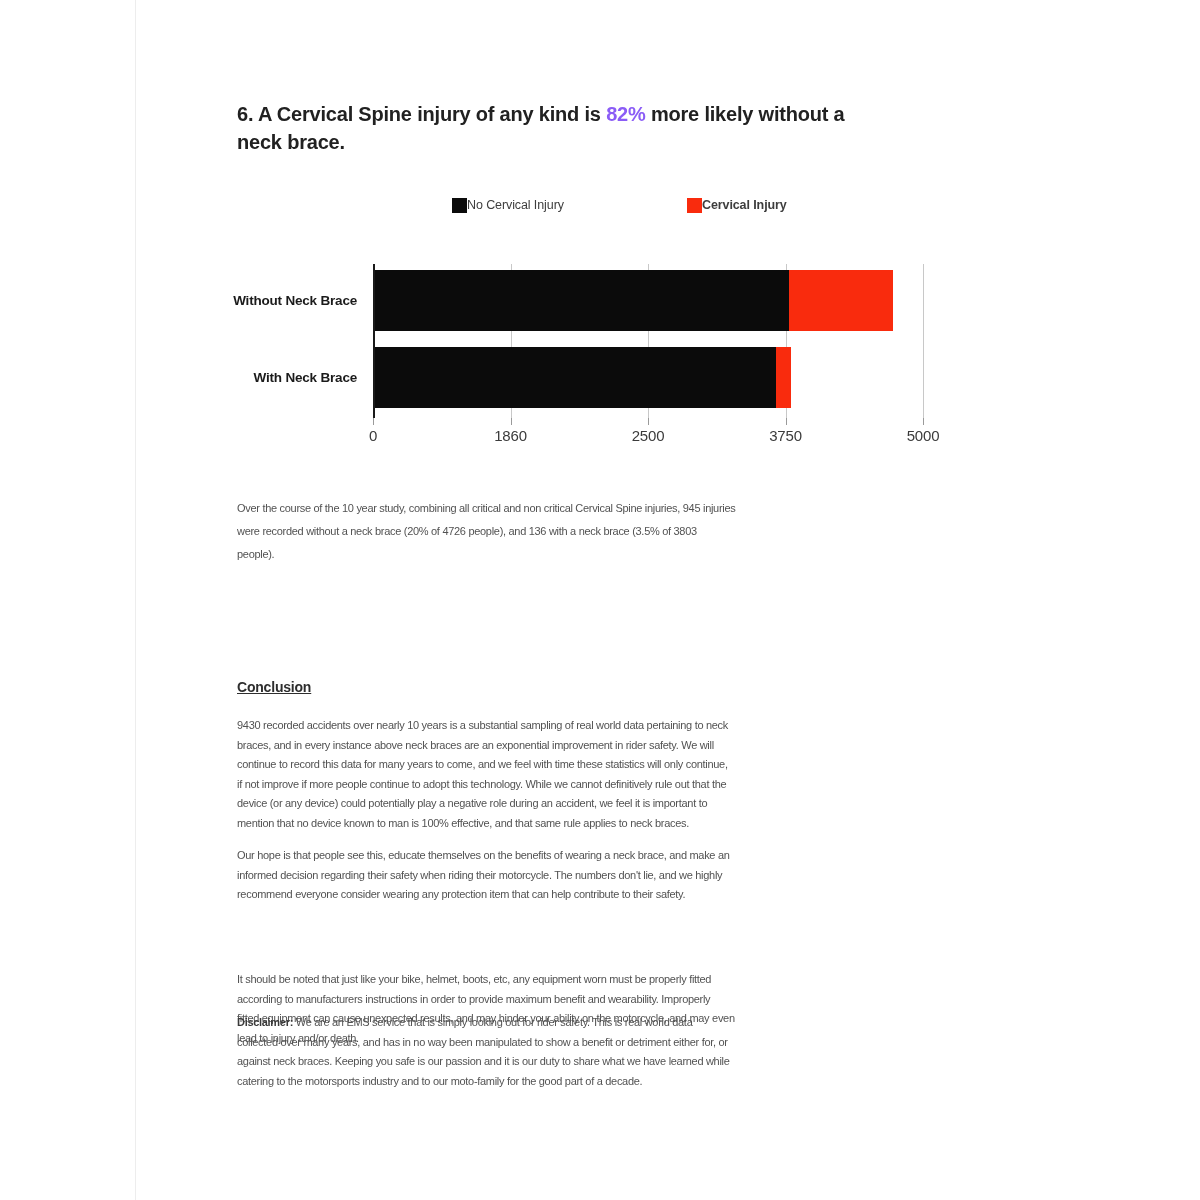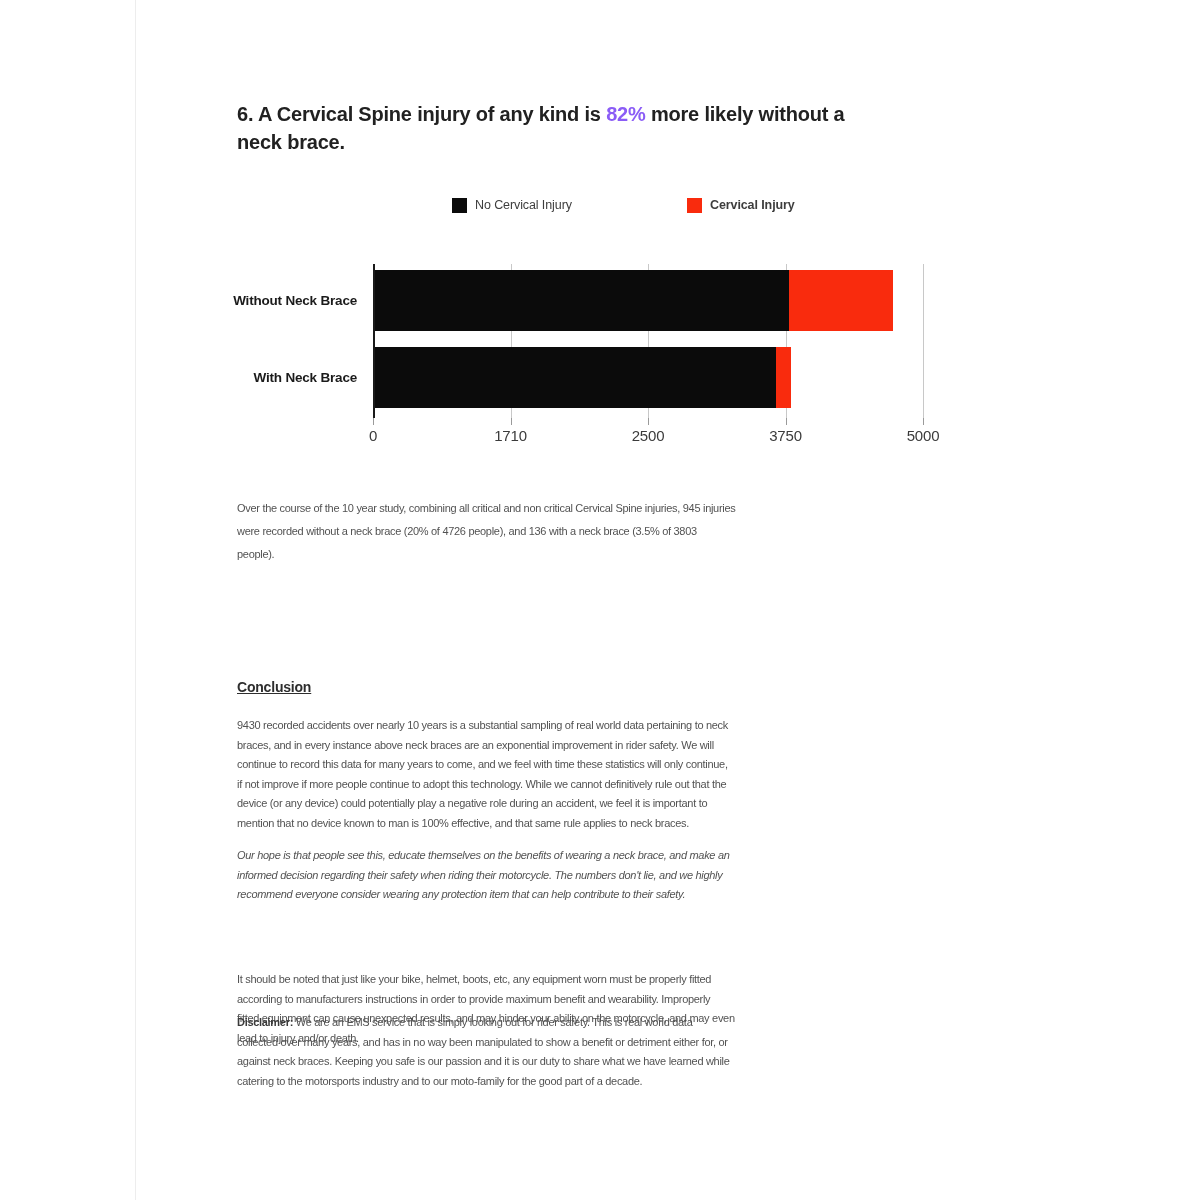--- a/index.html
+++ b/index.html
@@ -15,21 +15,21 @@
 
   .heading {
     position: absolute; left: 237px; top: 100px; width: 800px;
     font-size: 20px; font-weight: bold; line-height: 28px;
     color: #212121; letter-spacing: -0.2px; white-space: pre-line;
   }
   .heading .hl { font-weight: bold; }
 
   .legend-item {
     position: absolute; top: 197px; height: 16px;
-    display: flex; align-items: center; gap: 8px;
+    display: flex; align-items: center; 
   }
   .legend-item .swatch { width: 15px; height: 15px; display: inline-block; }
   .legend-item .lbl { font-size: 12.5px; color: #3d3d3d; line-height: 15px; letter-spacing: -0.1px; }
   #legend-0 { left: 452px; }
   #legend-1 { left: 687px; font-weight: bold; }
 
   .chart {
     position: absolute; left: 373px; top: 264px; width: 550px; height: 154px;
   }
   .gridline {
@@ -65,21 +65,21 @@
     font-size: 11px; color: #525252; letter-spacing: -0.3px;
     white-space: pre-line;
   }
   #para-study { top: 497px; line-height: 23px; }
   .conclusion-title {
     position: absolute; left: 237px; top: 679px;
     font-size: 14px; font-weight: bold; color: #2e2e2e;
     text-decoration: underline; letter-spacing: -0.2px;
   }
   #para-c1 { top: 716px; line-height: 19.5px; }
-  #para-c2 { top: 846px; line-height: 19.5px; font-style: italic; }
+  #para-c2 { top: 846px; line-height: 19.5px; }
   #para-c3 { top: 970px; line-height: 19.5px; }
   #para-disclaimer { top: 1013px; line-height: 19.5px; }
   .para b { color: #3a3a3a; }
 </style>
 </head>
 <body>
 
 <div class="page">
 
   <div class="left-rule"></div>
@@ -113,21 +113,21 @@
 
     <div class="axis-y"></div>
 
     <div class="tick" style="left: 0%;"></div>
     <div class="tick" style="left: 25%;"></div>
     <div class="tick" style="left: 50%;"></div>
     <div class="tick" style="left: 75%;"></div>
     <div class="tick" style="left: 100%;"></div>
 
     <div class="tick-label" style="left: 0%;">0</div>
-    <div class="tick-label" style="left: 25%;">1710</div>
+    <div class="tick-label" style="left: 25%;">1860</div>
     <div class="tick-label" style="left: 50%;">2500</div>
     <div class="tick-label" style="left: 75%;">3750</div>
     <div class="tick-label" style="left: 100%;">5000</div>
   </div>
 
   <div class="cat-label" id="cat-label-0">Without Neck Brace</div>
   <div class="cat-label" id="cat-label-1">With Neck Brace</div>
 
   <p class="para" id="para-study">Over the course of the 10 year study, combining all critical and non critical Cervical Spine injuries, 945 injuries
 were recorded without a neck brace (20% of 4726 people), and 136 with a neck brace (3.5% of 3803

